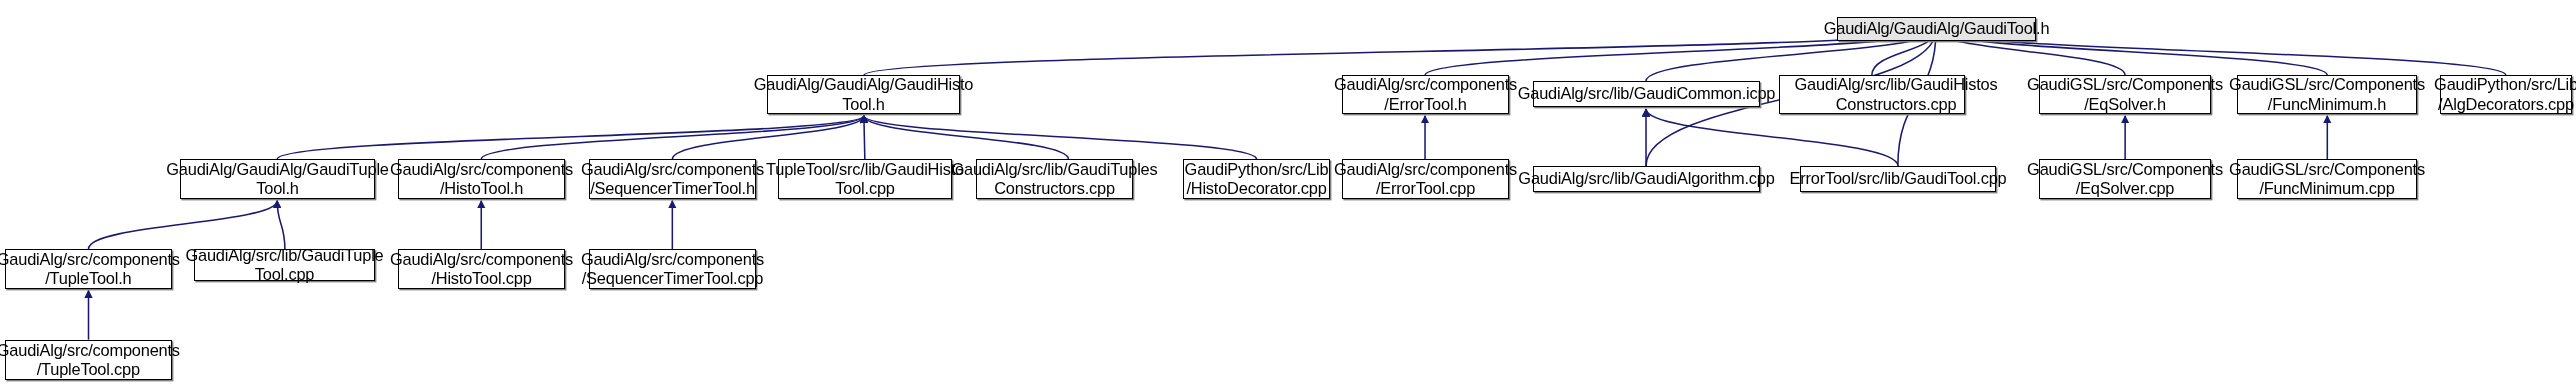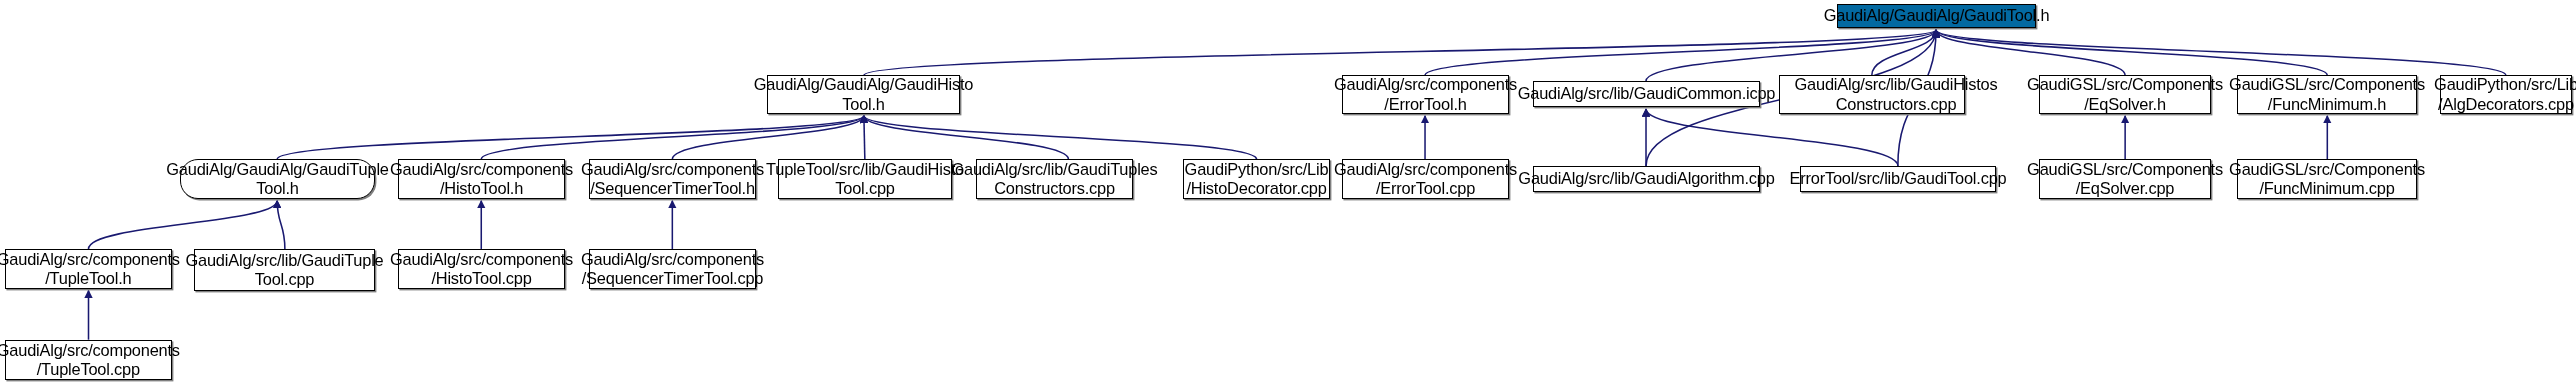--- a/index.html
+++ b/index.html
@@ -16,22 +16,23 @@
     line-height:19.3px;
     text-align:center;
     display:flex;
     align-items:center;
     justify-content:center;
     white-space:pre-line;
     box-shadow:1.4px 1.4px 0 0 #808080;
     letter-spacing:-0.2px;
   }
   .node.root{
-    background:#0369a1;
+    background:#e5e5e5;
     border:1px solid #000000;
+    margin-top:13px;
   }
 </style>
 </head>
 <body>
 
 <div id="graph">
   <svg id="edges" viewBox="0 0 2669 400" width="2576" height="386" xmlns="http://www.w3.org/2000/svg">
     <defs>
       <marker id="arrow" viewBox="0 0 10 10" refX="9" refY="5" markerWidth="5.5" markerHeight="5.5" orient="auto-start-reverse">
         <path d="M 0 0 L 10 5 L 0 10 z" fill="#191970"></path>
@@ -73,21 +74,21 @@
 /ErrorTool.h</div>
       <div class="node" style="left: 1533px; top: 81px; width: 227px; height: 26px;">GaudiAlg/src/lib/GaudiCommon.icpp</div>
       <div class="node" style="left: 1779px; top: 75px; width: 186px; height: 39px; padding-left: 48px;">GaudiAlg/src/lib/GaudiHistos
 Constructors.cpp</div>
       <div class="node" style="left: 2039px; top: 75px; width: 172px; height: 39px;">GaudiGSL/src/Components
 /EqSolver.h</div>
       <div class="node" style="left: 2237px; top: 75px; width: 180px; height: 39px;">GaudiGSL/src/Components
 /FuncMinimum.h</div>
       <div class="node" style="left: 2440px; top: 75px; width: 132px; height: 39px;">GaudiPython/src/Lib
 /AlgDecorators.cpp</div>
-      <div class="node" style="left: 180px; top: 159px; width: 195px; height: 40px; border-radius: 18px;">GaudiAlg/GaudiAlg/GaudiTuple
+      <div class="node" style="left: 180px; top: 159px; width: 195px; height: 40px;">GaudiAlg/GaudiAlg/GaudiTuple
 Tool.h</div>
       <div class="node" style="left: 398px; top: 159px; width: 167px; height: 40px;">GaudiAlg/src/components
 /HistoTool.h</div>
       <div class="node" style="left: 589px; top: 159px; width: 167px; height: 40px;">GaudiAlg/src/components
 /SequencerTimerTool.h</div>
       <div class="node" style="left: 778px; top: 159px; width: 174px; height: 40px;">TupleTool/src/lib/GaudiHisto
 Tool.cpp</div>
       <div class="node" style="left: 976px; top: 159px; width: 157px; height: 40px;">GaudiAlg/src/lib/GaudiTuples
 Constructors.cpp</div>
       <div class="node" style="left: 1183px; top: 159px; width: 147px; height: 40px;">GaudiPython/src/Lib
@@ -95,21 +96,21 @@
       <div class="node" style="left: 1342px; top: 159px; width: 167px; height: 40px;">GaudiAlg/src/components
 /ErrorTool.cpp</div>
       <div class="node" style="left: 1533px; top: 166px; width: 227px; height: 26px;">GaudiAlg/src/lib/GaudiAlgorithm.cpp</div>
       <div class="node" style="left: 1800px; top: 166px; width: 196px; height: 26px;">ErrorTool/src/lib/GaudiTool.cpp</div>
       <div class="node" style="left: 2039px; top: 159px; width: 172px; height: 40px;">GaudiGSL/src/Components
 /EqSolver.cpp</div>
       <div class="node" style="left: 2237px; top: 159px; width: 180px; height: 40px;">GaudiGSL/src/Components
 /FuncMinimum.cpp</div>
       <div class="node" style="left: 4.8px; top: 249px; width: 167px; height: 40px;">GaudiAlg/src/components
 /TupleTool.h</div>
-      <div class="node" style="left: 194px; top: 249px; width: 181px; height: 42px;">GaudiAlg/src/lib/GaudiTuple
+      <div class="node" style="left: 194px; top: 249px; width: 181px; height: 32px;">GaudiAlg/src/lib/GaudiTuple
 Tool.cpp</div>
       <div class="node" style="left: 398px; top: 249px; width: 167px; height: 40px;">GaudiAlg/src/components
 /HistoTool.cpp</div>
       <div class="node" style="left: 589px; top: 249px; width: 167px; height: 40px;">GaudiAlg/src/components
 /SequencerTimerTool.cpp</div>
       <div class="node" style="left: 4.8px; top: 340px; width: 167px; height: 40px;">GaudiAlg/src/components
 /TupleTool.cpp</div>
     </div>
 </div>
 

